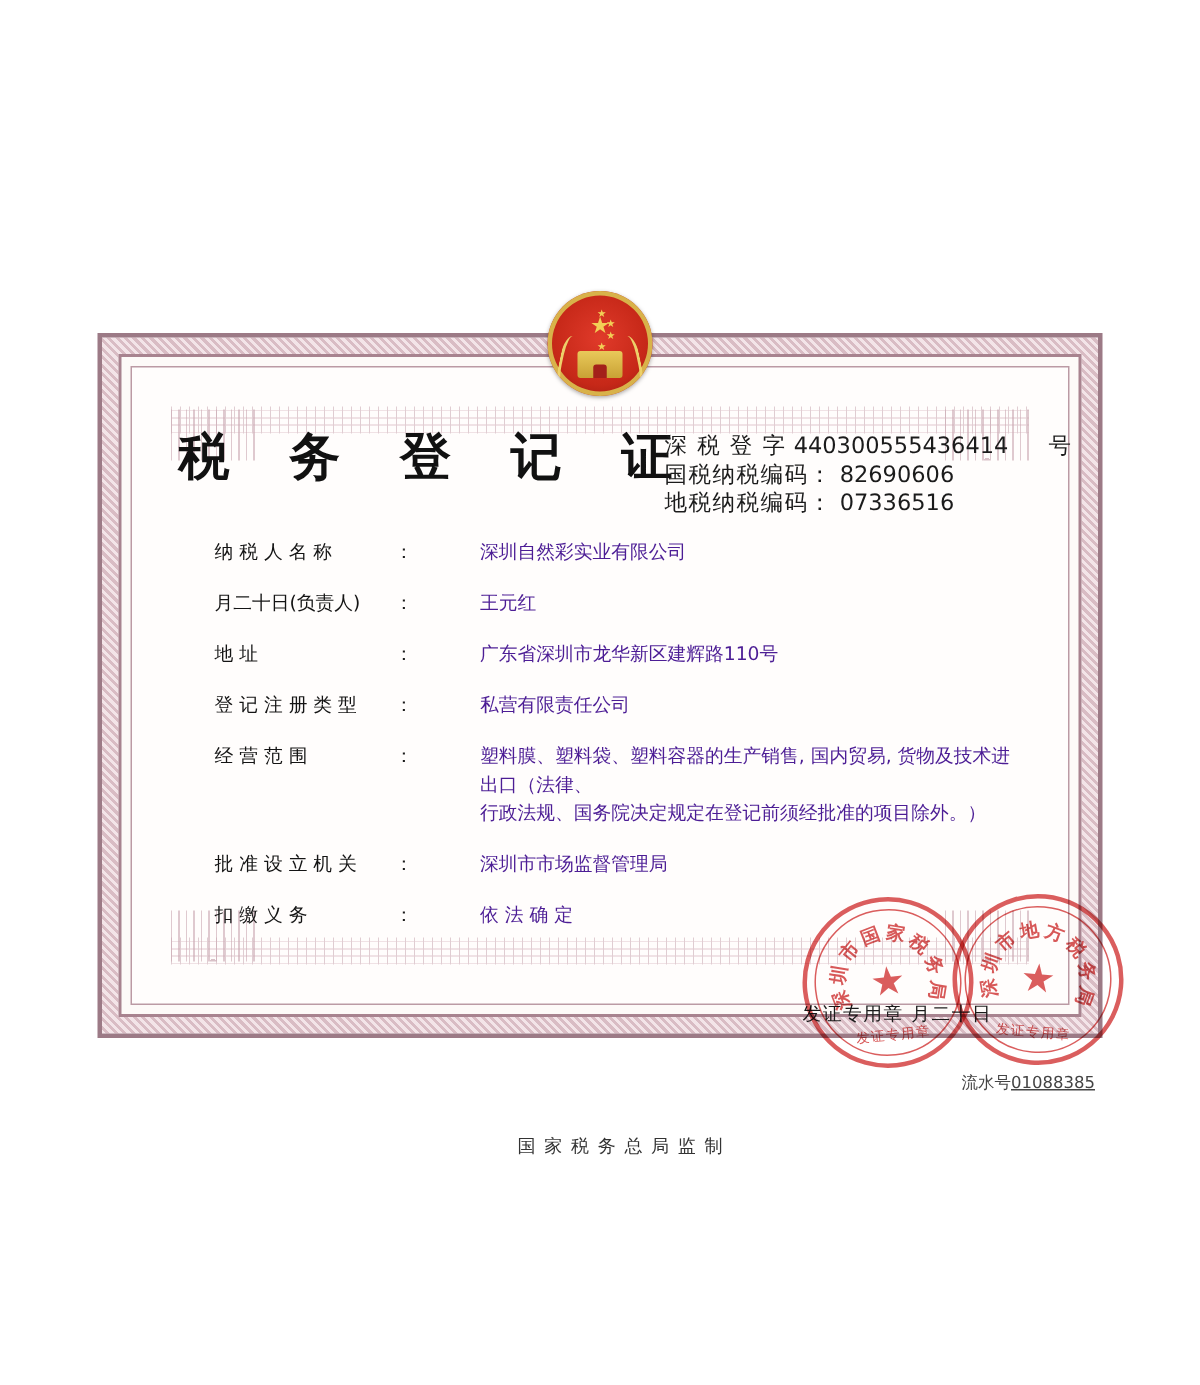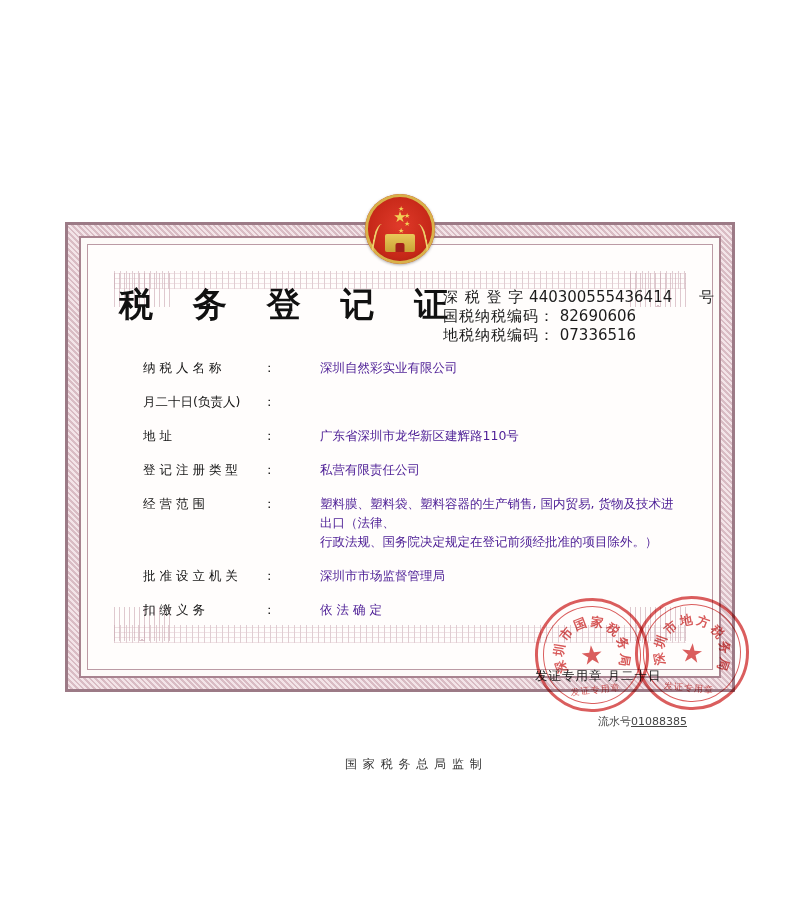--- a/index.html
+++ b/index.html
@@ -265,21 +265,21 @@
   .footer-left {
     position: absolute;
     left: 345px;
     top: 756px;
     font-size: 12px;
     color: #333;
     letter-spacing: 1px;
   }
   .footer-right {
     position: absolute;
-    left: 598px;
+    left: 641px;
     top: 714px;
     font-size: 11px;
     color: #444;
   }
   .footer-right .num { text-decoration: underline; }
 </style>
 </head>
 <body>
 
 <div class="cert-wrap">
@@ -330,20 +330,21 @@
 
       <div class="field-row">
         <span class="field-label">纳 税 人 名 称</span>
         <span class="field-colon">：</span>
         <span class="field-value">深圳自然彩实业有限公司</span>
       </div>
 
       <div class="field-row">
         <span class="field-label">月二十日(负责人)</span>
         <span class="field-colon">：</span>
+        <span class="field-value">王元红</span>
       </div>
 
       <div class="field-row">
         <span class="field-label">地          址</span>
         <span class="field-colon">：</span>
         <span class="field-value">广东省深圳市龙华新区建辉路110号</span>
       </div>
 
       <div class="field-row">
         <span class="field-label">登 记 注 册 类 型</span>

